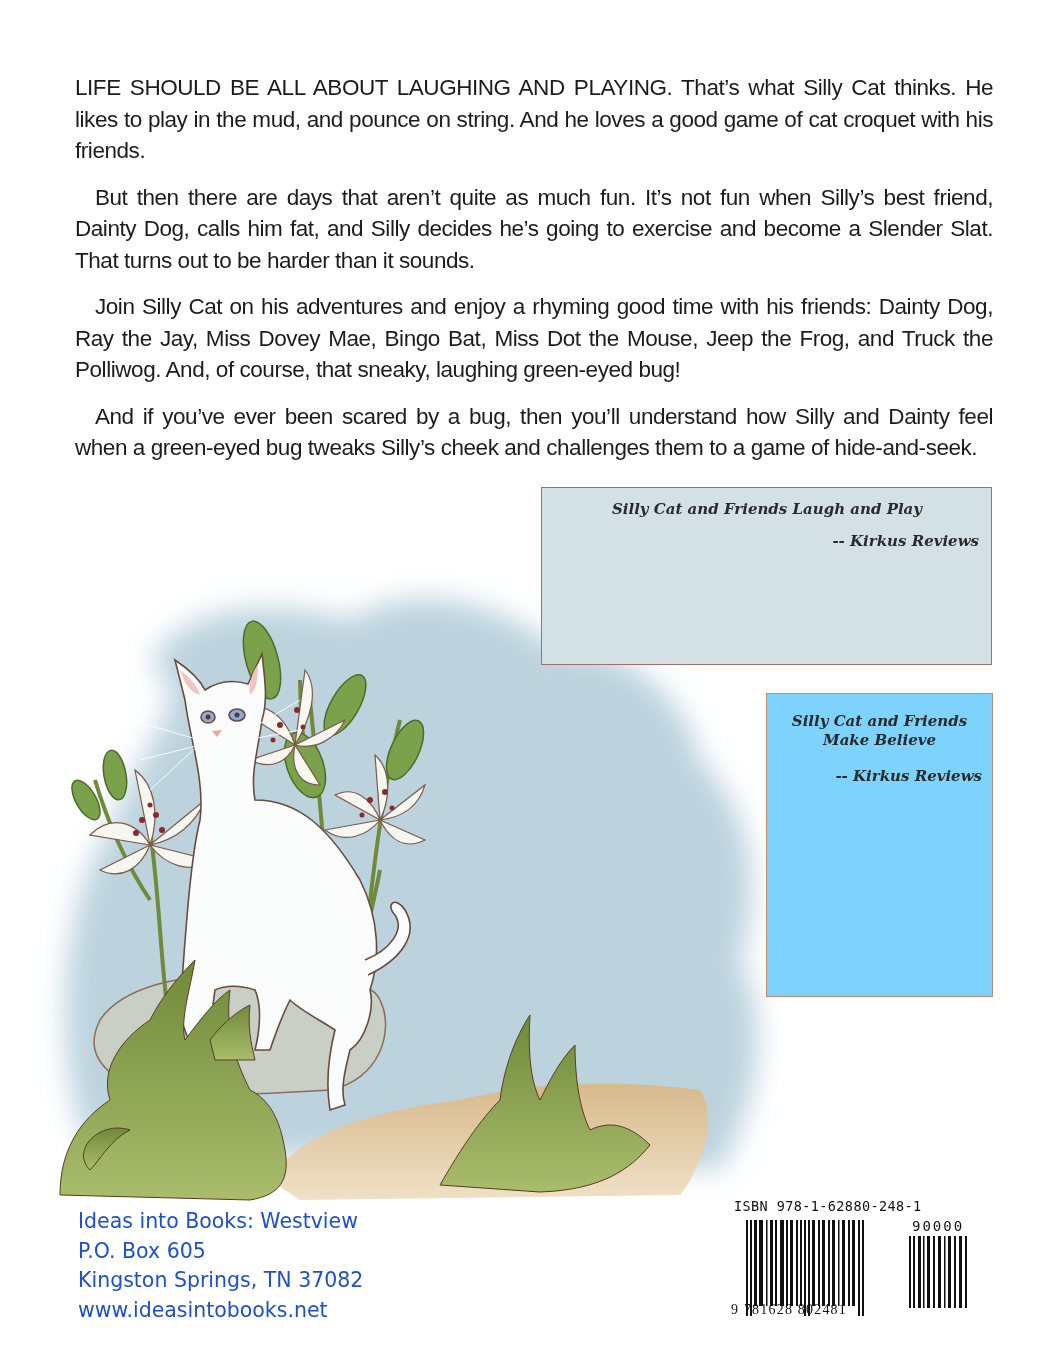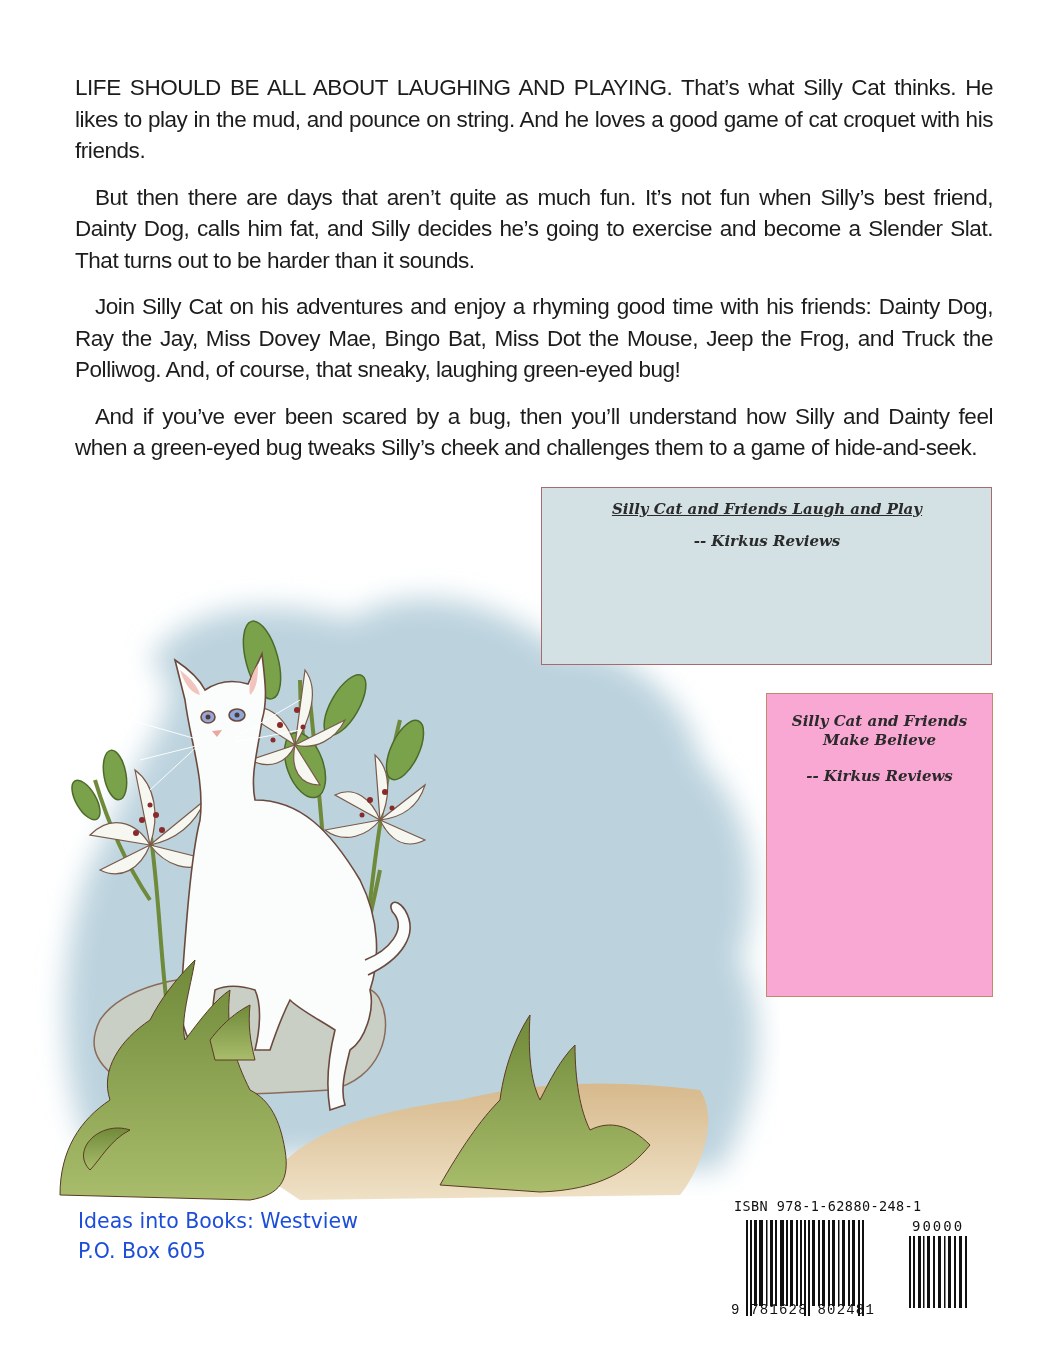--- a/index.html
+++ b/index.html
@@ -16,31 +16,31 @@
   .blurb p { margin: 0 0 15px 0; }
   .blurb p.indent { text-indent: 20px; }
 
   .review {
     position: absolute; box-sizing: border-box;
     font-family: "DejaVu Serif", serif; color: #2a2a2a;
     border: 1.5px solid #a86a6a;
   }
   .review .r-title { font-style: italic; font-weight: bold; text-align: center; font-size: 15px; line-height: 19px; }
   .review .r-quote { font-weight: bold; font-size: 15px; line-height: 19.5px; }
-  .review .r-source { font-style: italic; font-weight: bold; text-align: center; font-size: 15px; line-height: 19px; }
+  .review .r-source { font-style: italic; font-weight: bold; text-align: right; font-size: 15px; line-height: 19px; }
 
   .review-1 {
     left: 541px; top: 487px; width: 451px; height: 178px;
     background: #d3e1e5; padding: 12px 12px 0 13px;
     font-family: "DejaVu Serif", serif;
   }
-  .review-1 .r-title { margin-bottom: 13px; text-decoration: underline; }
+  .review-1 .r-title { margin-bottom: 13px; }
   .review-2 {
     left: 766px; top: 693px; width: 227px; height: 304px;
-    background: #f9a8d4; padding: 18px 10px 0 10px; border-color: #c28a6a;
+    background: #7dd3fc; padding: 18px 10px 0 10px; border-color: #c28a6a;
   }
   .review-2 .r-title { margin-bottom: 17px; }
   .review-2 .r-quote { font-size: 14.5px; line-height: 21.5px; }
   .review-1 .r-quote { font-size: 14.6px; line-height: 19.5px; letter-spacing: -0.1px; }
 
   .illustration { position: absolute; left: 0; top: 560px; width: 780px; height: 660px; }
 
   .publisher {
     position: absolute; left: 78px; top: 1207px;
     font-family: "DejaVu Sans", sans-serif; font-size: 20.5px; line-height: 29.5px; color: #1d4ed8;
@@ -51,21 +51,21 @@
   .isbn-text {
     position: absolute; left: 10px; top: 8px;
     font-family: "DejaVu Sans Mono", monospace; font-size: 13.5px; letter-spacing: 0.4px; color: #111;
   }
   .addon-text {
     position: absolute; left: 188px; top: 28px;
     font-family: "DejaVu Sans Mono", monospace; font-size: 14px; letter-spacing: 2px; color: #111;
   }
   .ean-text {
     position: absolute; left: 7px; top: 112px;
-    font-family: Liberation Mono, monospace; font-size: 14px; letter-spacing: 1.2px; color: #111;
+    font-family: Liberation Serif, serif; font-size: 14px; letter-spacing: 1.2px; color: #111;
   }
   .bars { position: absolute; }
 </style>
 </head>
 <body>
 
 <div class="blurb">
   <p>LIFE SHOULD BE ALL ABOUT LAUGHING AND PLAYING. That’s what Silly Cat thinks. He likes to play in the mud, and pounce on string. And he loves a good game of cat croquet with his friends.</p>
   <p class="indent">But then there are days that aren’t quite as much fun. It’s not fun when Silly’s best friend, Dainty Dog, calls him fat, and Silly decides he’s going to exercise and become a Slender Slat. That turns out to be harder than it sounds.</p>
   <p class="indent">Join Silly Cat on his adventures and enjoy a rhyming good time with his friends: Dainty Dog, Ray the Jay, Miss Dovey Mae, Bingo Bat, Miss Dot the Mouse, Jeep the Frog, and Truck the Polliwog. And, of course, that sneaky, laughing green-eyed bug!</p>
@@ -200,20 +200,22 @@
   <div class="r-title">
     <div>Silly Cat and Friends</div>
     <div>Make Believe</div>
   </div>
   <div class="r-source">-- Kirkus Reviews</div>
 </div>
 
 <div class="publisher">
   <div>Ideas into Books: Westview</div>
   <div>P.O. Box 605</div>
+  <div>Kingston Springs, TN 37082</div>
+  <div>www.ideasintobooks.net</div>
 </div>
 
 <div class="barcode-block">
   <div class="isbn-text">ISBN 978-1-62880-248-1</div>
   <div class="addon-text">90000</div>
   <svg class="bars" style="left:20px;top:30px" width="125" height="96">
     <g fill="#111">
       <rect x="2" y="0" width="2" height="96"></rect>
         <rect x="6" y="0" width="2" height="96"></rect>
       <rect x="10" y="0" width="3" height="86"></rect>

